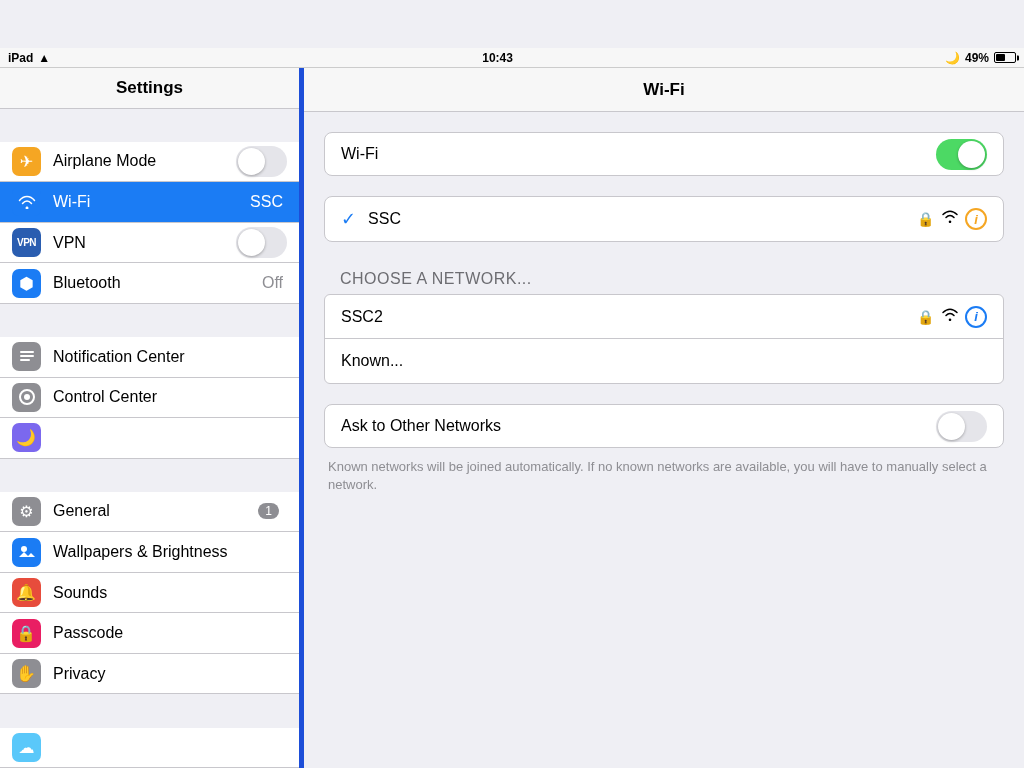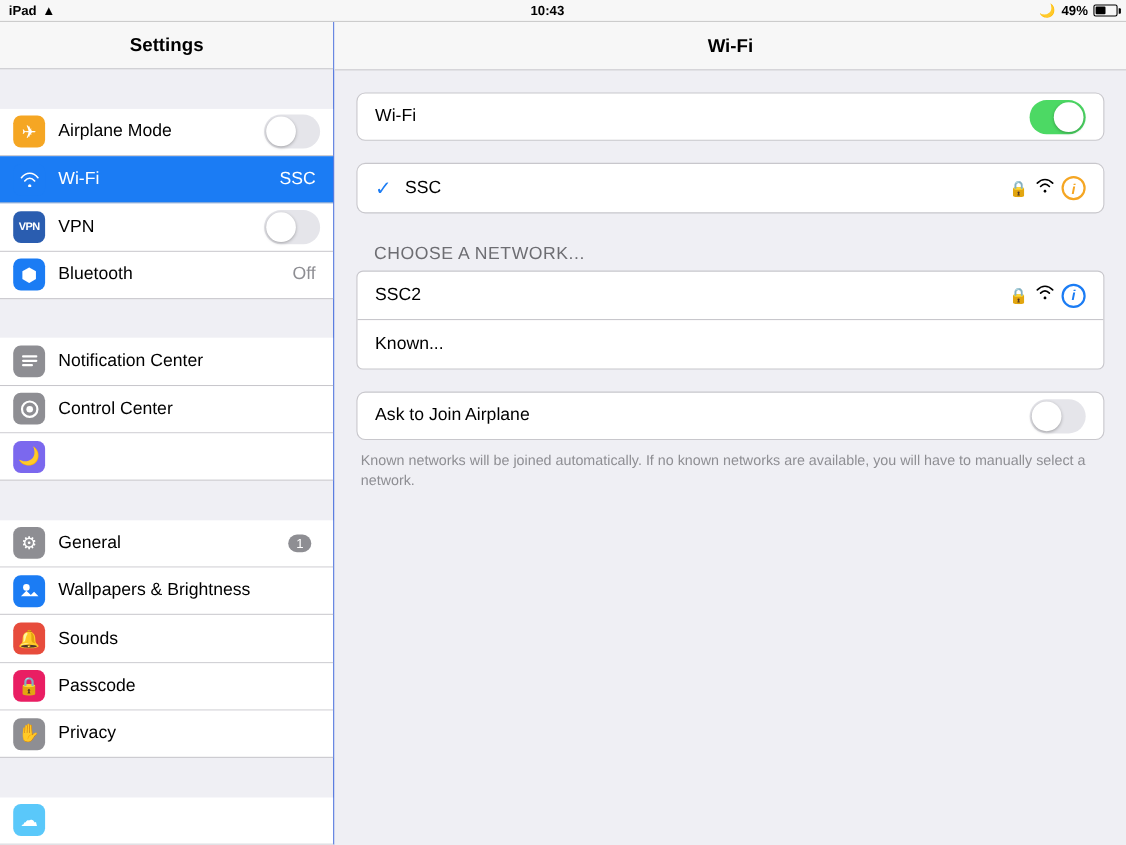--- a/index.html
+++ b/index.html
@@ -3,32 +3,32 @@
   <meta charset="utf-8">
   <style>
     * { margin: 0; padding: 0; box-sizing: border-box; }
     body { font-family: -apple-system, 'Helvetica Neue', Helvetica, Arial, sans-serif; background: #efeff4; width: 1024px; height: 768px; overflow: hidden; display: flex; flex-direction: column; }
 
     
     .status-bar {
       width: 100%; height: 20px; background: #f7f7f7;
       display: flex; align-items: center; justify-content: space-between;
       padding: 0 8px; font-size: 12px; font-weight: 600; color: #000;
-      border-bottom: 1px solid #ccc; flex-shrink: 0;
+      border-bottom: 1px solid #ccc; flex-shrink: 0; margin-top: 48px;
     }
     .status-left { display: flex; align-items: center; gap: 5px; }
     .status-right { display: flex; align-items: center; gap: 5px; }
 
     
     .main { display: flex; flex: 1; overflow: hidden; }
 
     
     .sidebar {
       width: 304px; background: #efeff4; flex-shrink: 0;
-      border-right: 1px solid #1d4ed8; overflow-y: auto;
+      border-right: 5px solid #1d4ed8; overflow-y: auto;
       display: flex; flex-direction: column;
     }
 
     .sidebar-header {
       height: 44px; background: #f7f7f7;
       border-bottom: 1px solid #c8c7cc;
       display: flex; align-items: center; justify-content: center;
       font-size: 17px; font-weight: 600; color: #000;
     }
 
@@ -350,21 +350,21 @@
           </div>
 
           <div class="network-row">
             <span class="network-name">Known...</span>
           </div>
         </div>
       </div>
 
       <div class="ask-join-section">
         <div class="ask-join-row">
-          <span class="ask-join-label">Ask to Join Airplane</span>
+          <span class="ask-join-label">Ask to Other Networks</span>
           <div class="toggle">
             <div class="toggle-knob"></div>
           </div>
         </div>
         <p class="ask-join-desc">Known networks will be joined automatically. If no known networks are available, you will have to manually select a network.</p>
       </div>
 
     </div>
   </div>
 

